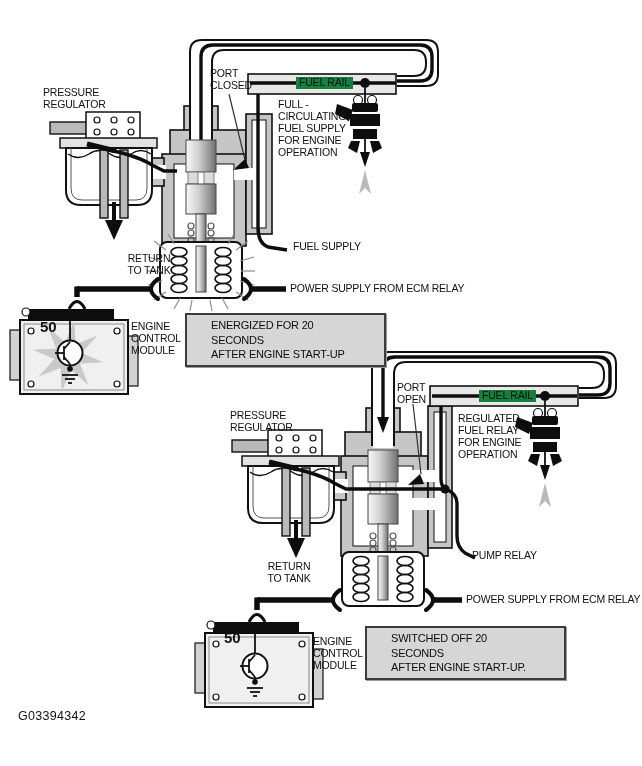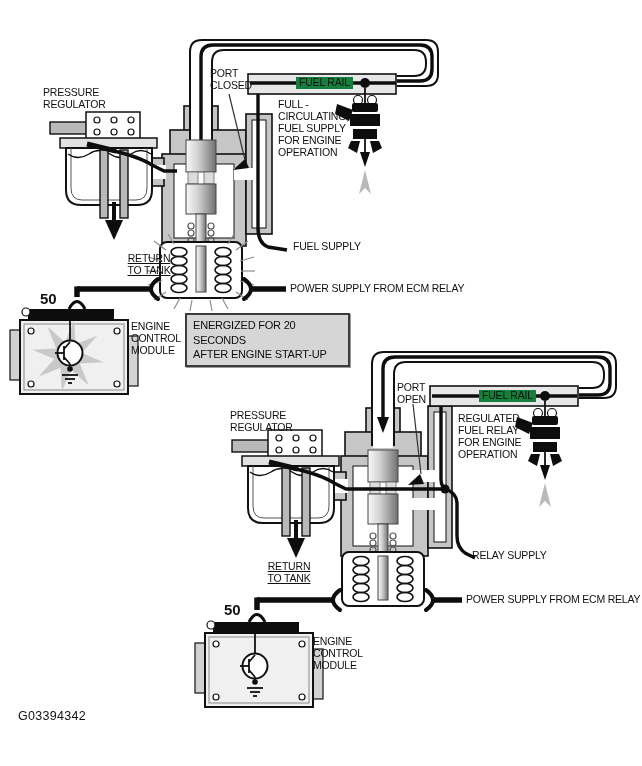--- a/index.html
+++ b/index.html
@@ -1,25 +1,25 @@
 <!DOCTYPE html>
 <html><head>
 <meta charset="utf-8">
 <style>
   html,body{margin:0;padding:0;background:#fff;}
   #stage{position:relative;width:642px;height:766px;background:#fff;overflow:hidden;
          font-family:"Liberation Sans",sans-serif;}
   #stage svg{position:absolute;left:0;top:0;}
   .lbl{position:absolute;font:400 10.5px/1.14 "Liberation Sans",sans-serif;color:#111;
        white-space:pre-line;letter-spacing:-0.2px;}
-  .lbl.center{text-align:center;text-decoration:underline;}
+  .lbl.center{text-align:center;}
   .railbg{background:#15803d;padding:0 3px;}
-  .fifty{font:700 15px/1 "Liberation Sans",sans-serif;letter-spacing:0;}
+  .fifty{font:700 15px/1 "Liberation Sans",sans-serif;letter-spacing:0;margin-top:28px;}
   .callout{position:absolute;background:#d6d6d6;border:2px solid #3c3c3c;
-           box-shadow:1px 1px 0 #9a9a9a;padding:3px 6px;width:149px;
+           box-shadow:1px 1px 0 #9a9a9a;padding:3px 24px;width:149px;
            font:400 11px/1.32 "Liberation Sans",sans-serif;color:#0d0d0d;
            white-space:pre-line;letter-spacing:-0.2px;}
   .figid{font:400 12.5px/1 "Liberation Sans",sans-serif;letter-spacing:0.3px;text-align:center;}
 
   
   .wall{fill:none;stroke:#111;stroke-width:2;}
   .hose{fill:none;stroke:#0d0d0d;stroke-width:3.4;}
   .hose5{fill:none;stroke:#0d0d0d;stroke-width:5;}
   .power{fill:none;stroke:#0d0d0d;stroke-width:5.5;}
   .bracket{fill:none;stroke:#0d0d0d;stroke-width:4;stroke-linecap:round;}
@@ -346,21 +346,23 @@
 REGULATOR</div>
   <div class="lbl" style="left:397px;top:382px">PORT
 OPEN</div>
   <div class="lbl railbg" style="left:479px;top:390px">FUEL RAIL</div>
   <div class="lbl" style="left:458px;top:413px">REGULATED
 FUEL RELAY
 FOR ENGINE
 OPERATION</div>
   <div class="lbl center" style="left:263px;top:561px;width:52px">RETURN
 TO TANK</div>
-  <div class="lbl" style="left:472px;top:550px">RELAY SUPPLY</div>
+  <div class="lbl" style="left:472px;top:550px">PUMP RELAY</div>
   <div class="lbl" style="left:466px;top:594px">POWER SUPPLY FROM ECM RELAY</div>
   <div class="lbl fifty" style="left:224px;top:602px">50</div>
   <div class="lbl" style="left:313px;top:636px">ENGINE
 CONTROL
 MODULE</div>
+  <div class="callout" style="left:365px;top:626px">SWITCHED OFF 20 SECONDS
+AFTER ENGINE START-UP.</div>
 
   <div class="lbl figid" style="left:18px;top:710px">G03394342</div>
 </div>
 
 </body></html>

